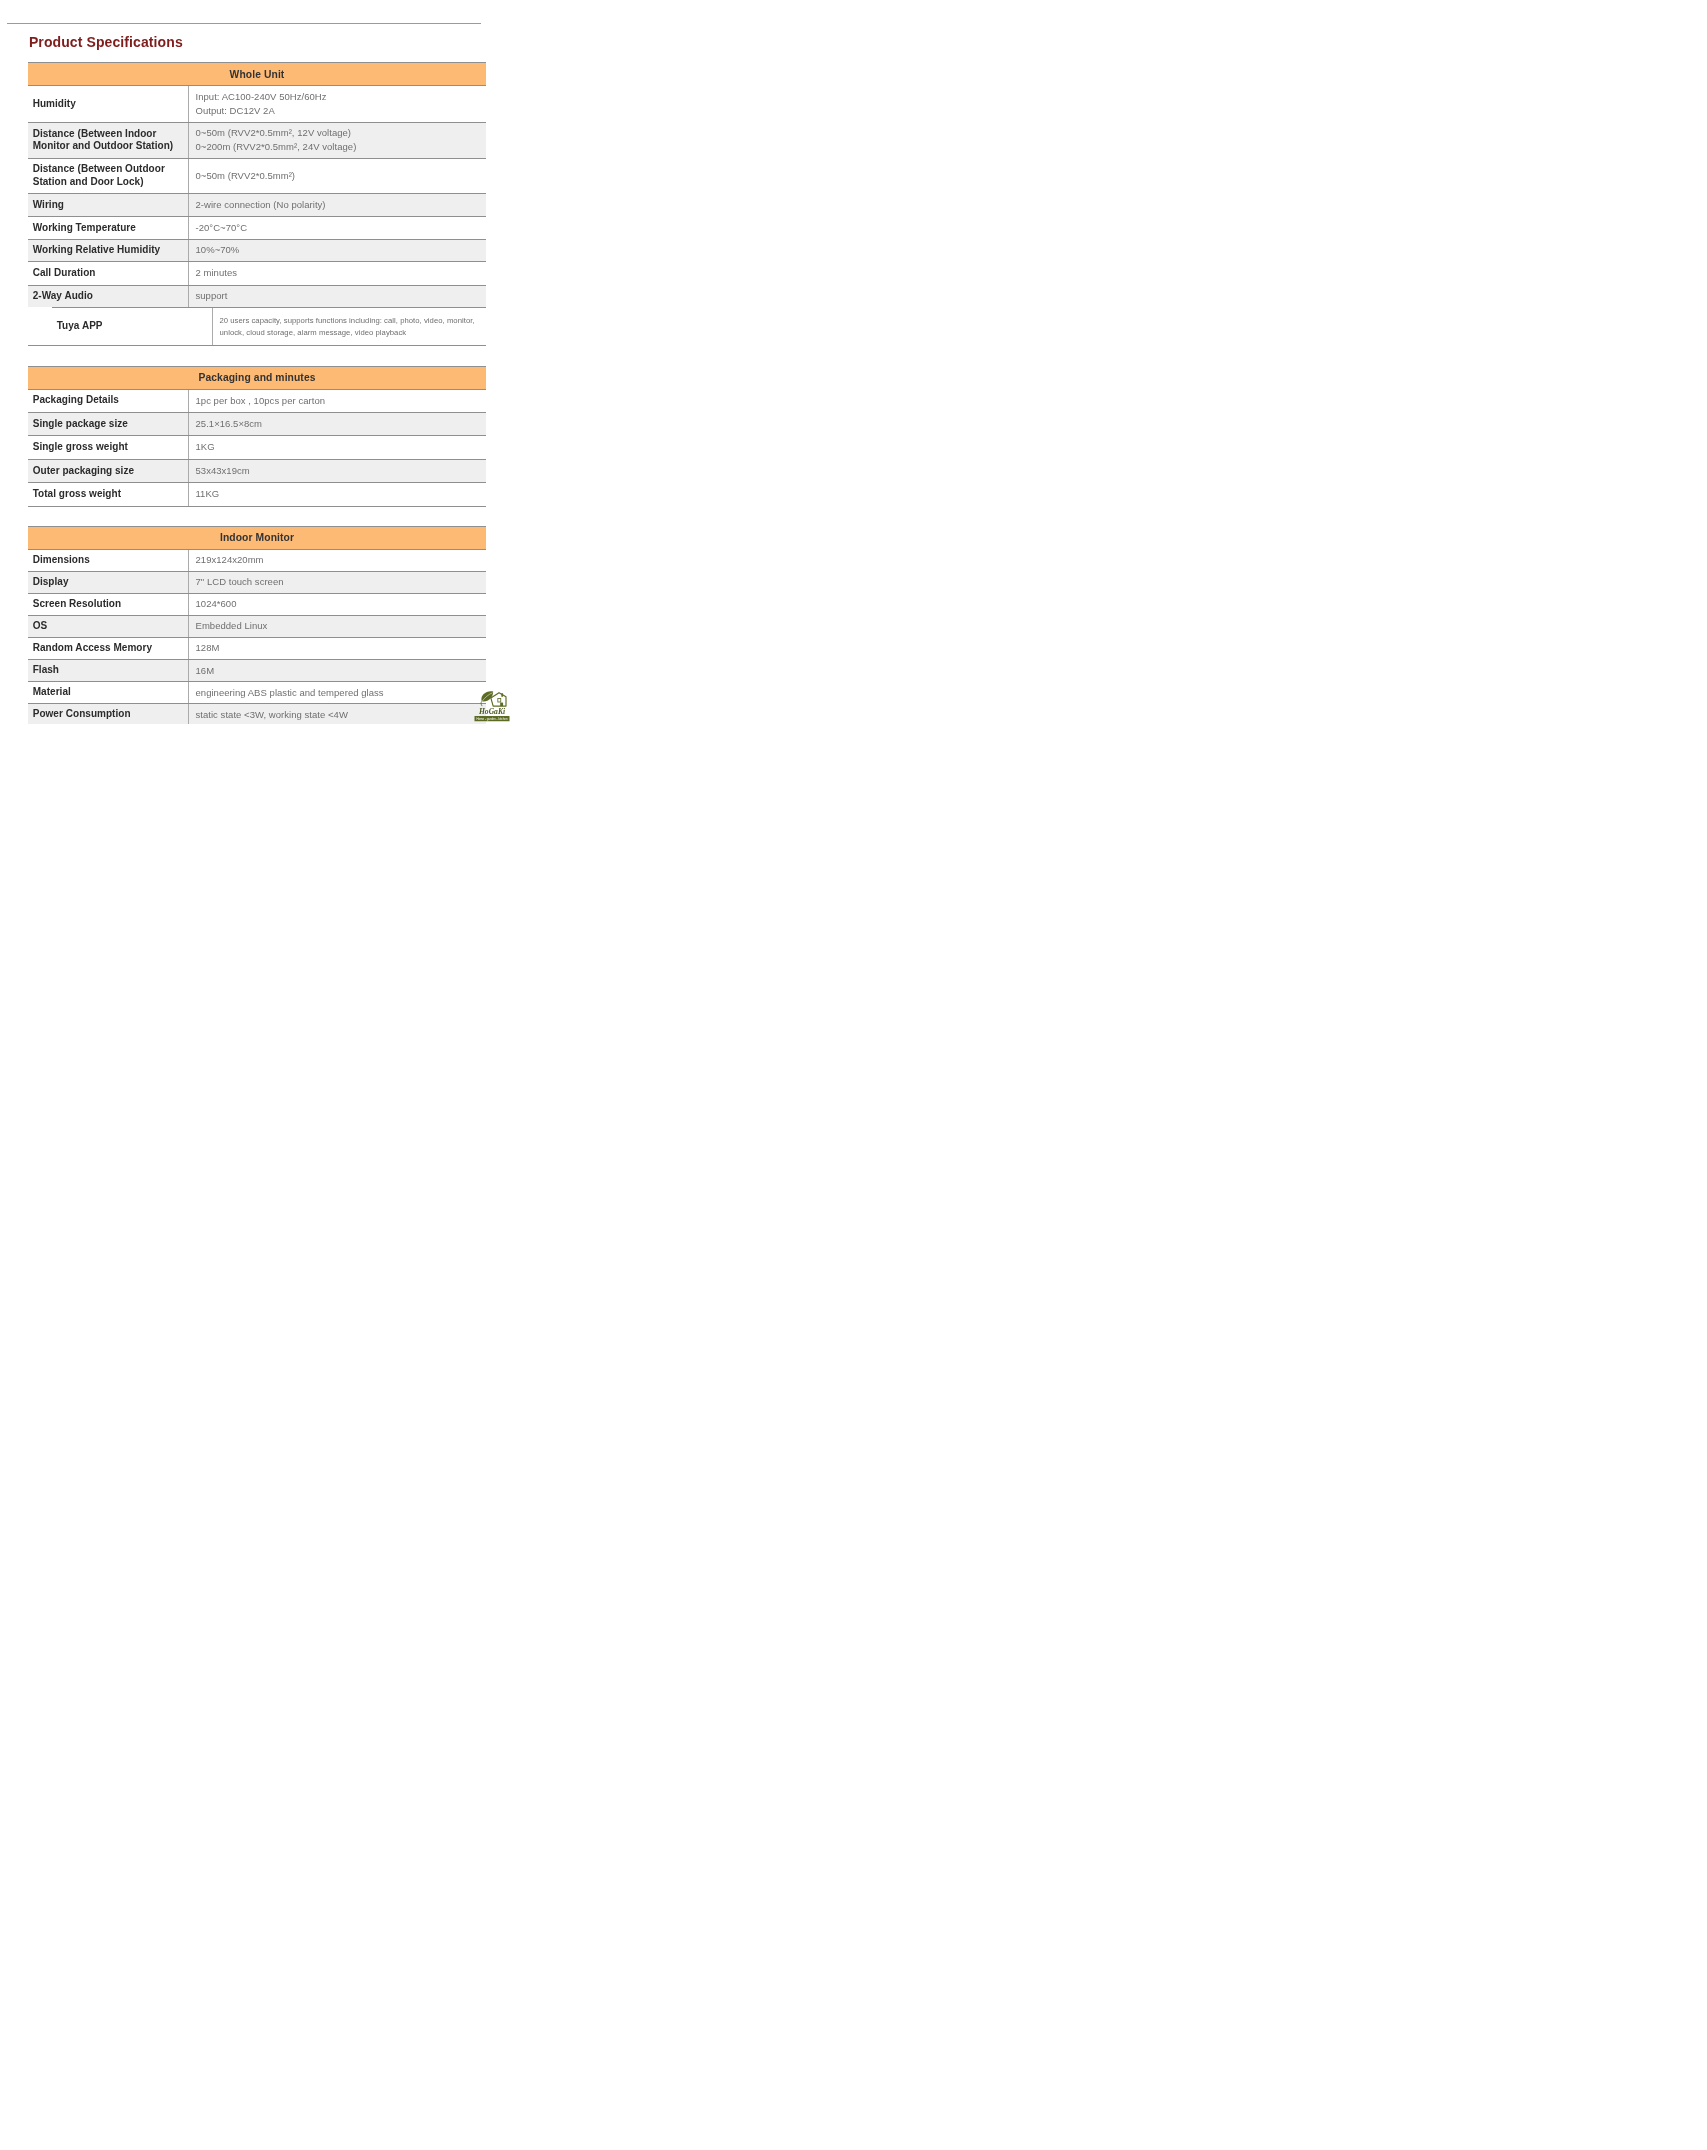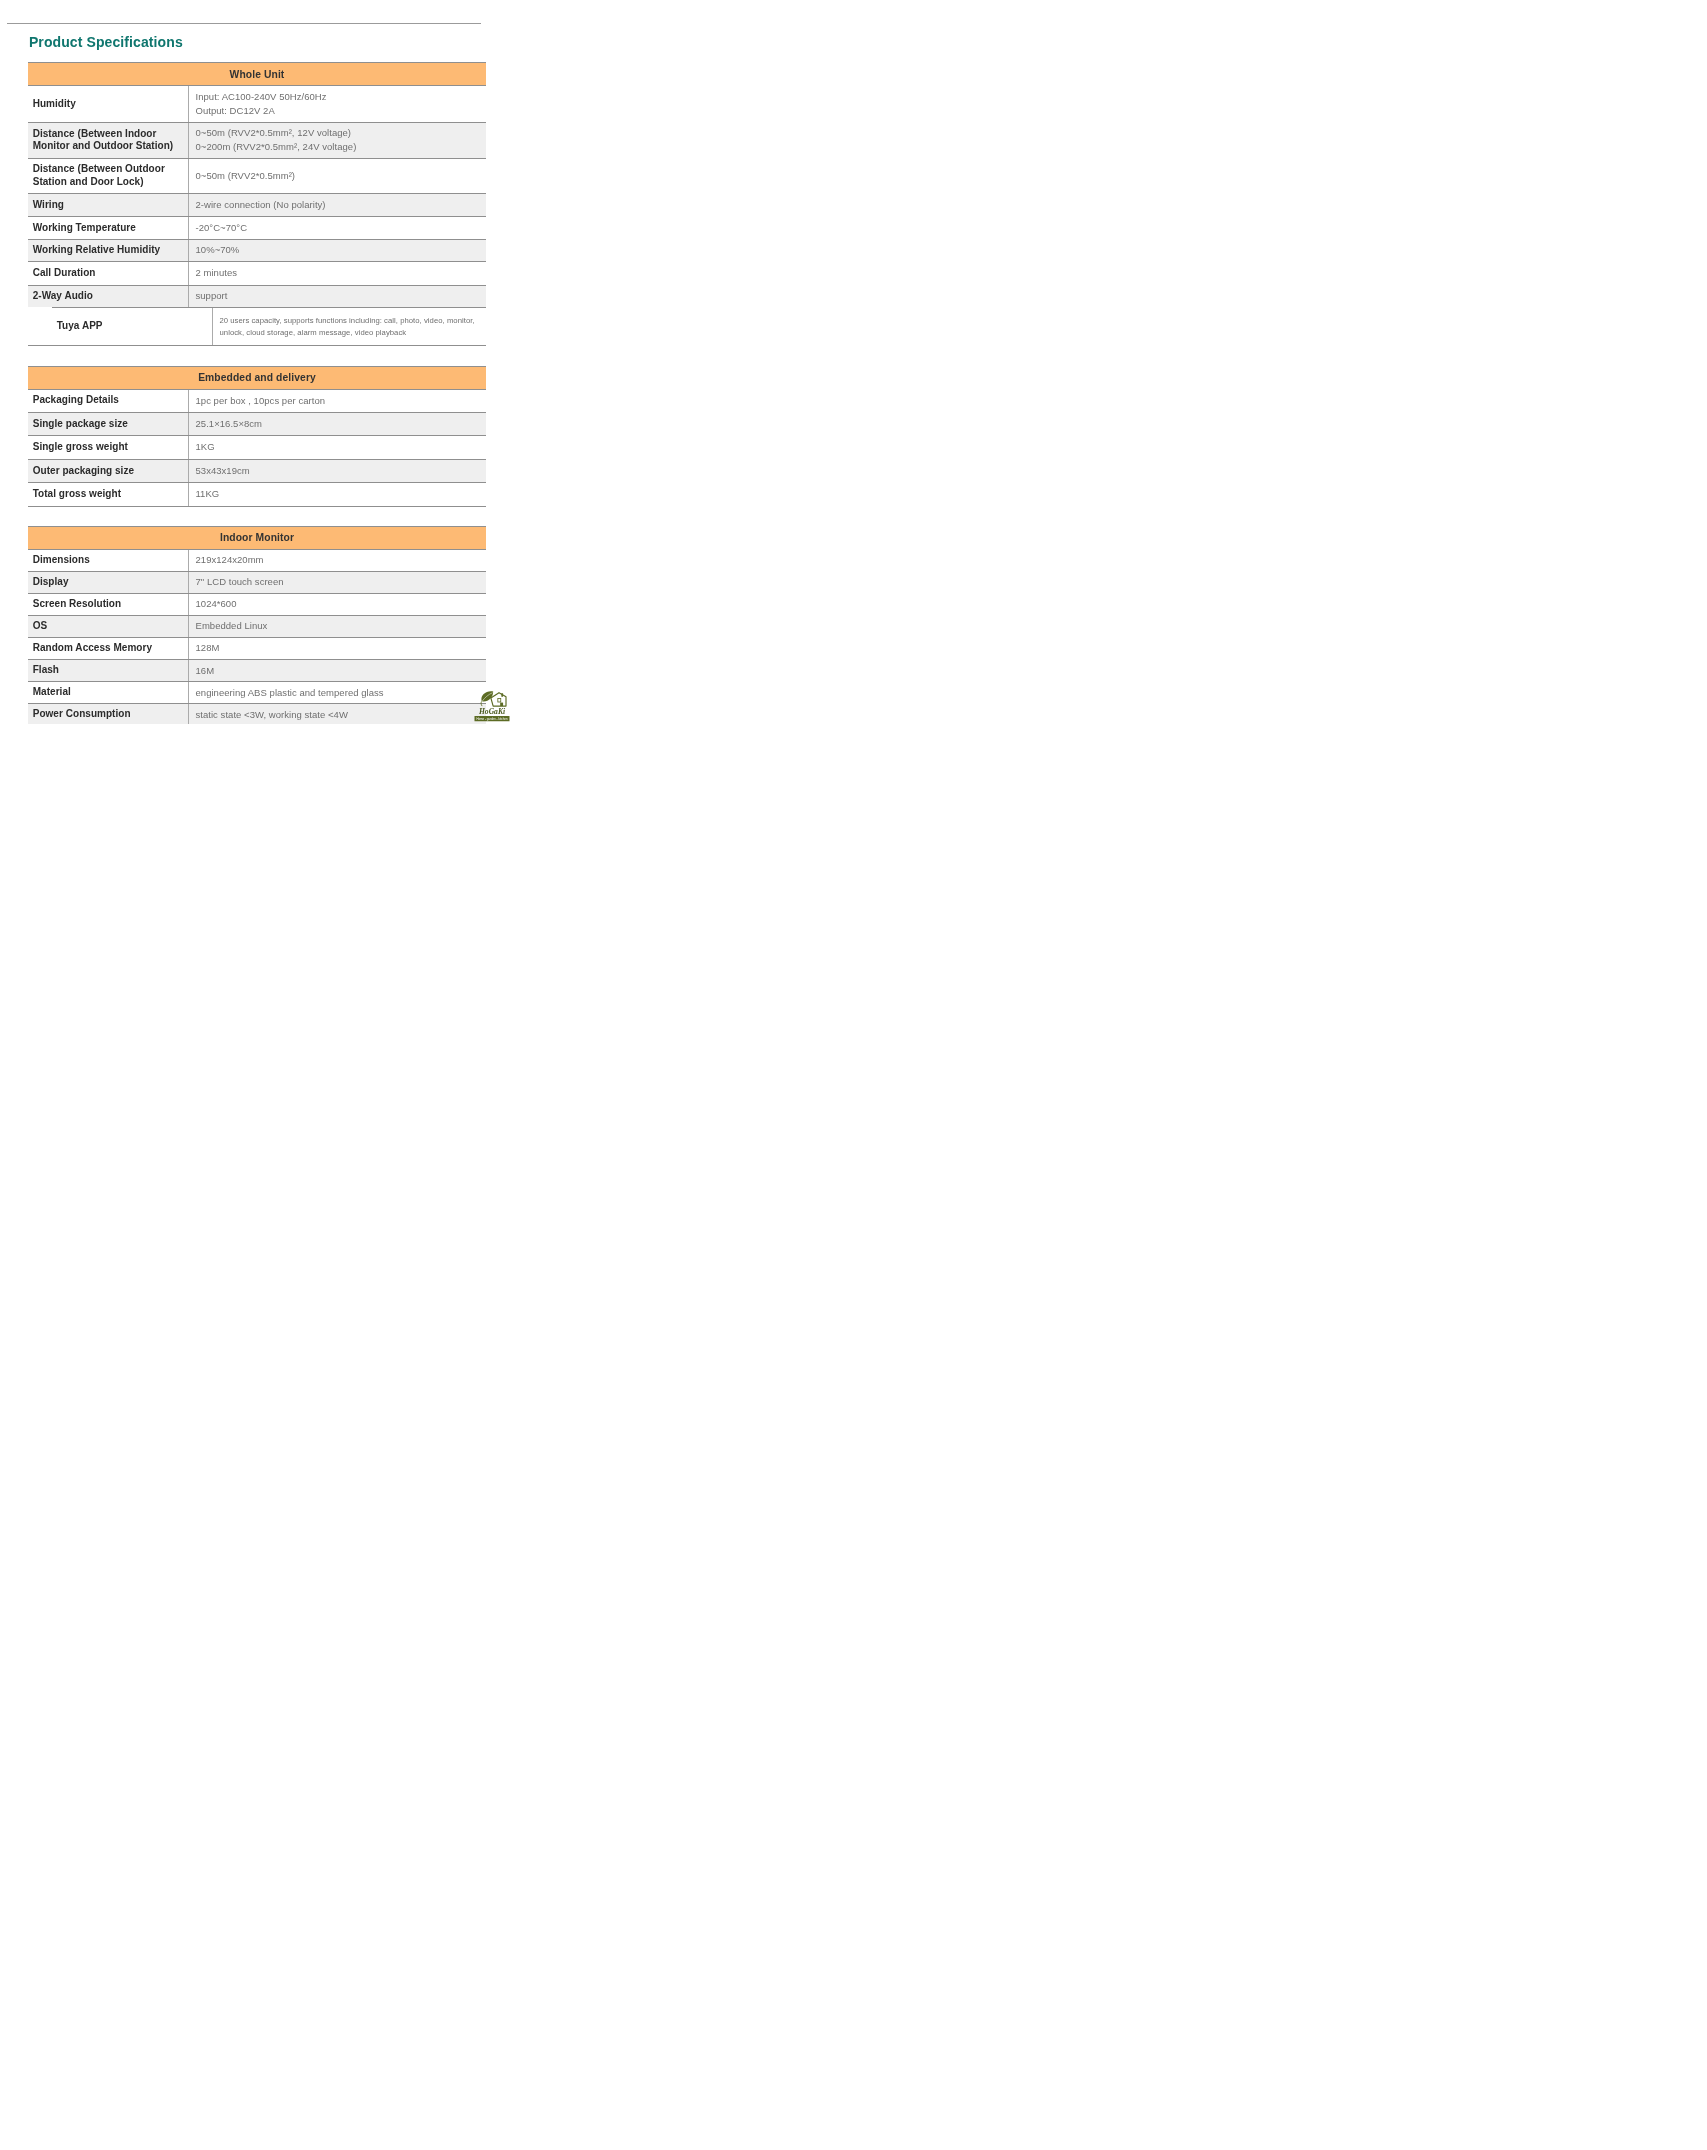--- a/index.html
+++ b/index.html
@@ -7,21 +7,21 @@
     width:512px;height:724px;position:relative;background:#ffffff;
     font-family:"Liberation Sans","DejaVu Sans",sans-serif;
     -webkit-font-smoothing:antialiased;
   }
   .top-rule{
     position:absolute;left:7.3px;top:23px;width:474px;height:0;
     border-top:0.9px solid #9b9b9b;
   }
   .content{position:absolute;left:28px;top:34px;width:458px;}
   .page-title{
-    font-size:14px;font-weight:700;color:#0f766e;letter-spacing:0.1px;
+    font-size:14px;font-weight:700;color:#7f1d1d;letter-spacing:0.1px;
     margin:0 0 11.6px 0.9px;line-height:1.2;
   }
   .spec-table{width:458px;border-bottom:0.9px solid #8f8f8f;margin-bottom:19.4px;}
   .spec-table .thead{
     background:#fdba74;border-top:0.9px solid #8f8f8f;
     min-height:22px;display:flex;align-items:center;justify-content:center;
     font-size:10.3px;font-weight:600;color:#333333;letter-spacing:0.1px;
   }
   .row{
     display:flex;border-top:0.9px solid #8f8f8f;background:#ffffff;
@@ -116,21 +116,21 @@
 
     <div class="row small-value h86">
       <div class="cell label">Tuya APP</div>
       <div class="cell value">
         <span class="vline">20 users capacity, supports functions including: call, photo, video, monitor, unlock, cloud storage, alarm message, video playback</span>
       </div>
     </div>
   </div>
 
   <div class="spec-table">
-    <div class="thead">Embedded and delivery</div>
+    <div class="thead">Packaging and minutes</div>
 
     <div class="row h52">
       <div class="cell label">Packaging Details</div>
       <div class="cell value">
         <span class="vline">1pc per box , 10pcs per carton</span>
       </div>
     </div>
 
     <div class="row shaded h52">
       <div class="cell label">Single package size</div>

